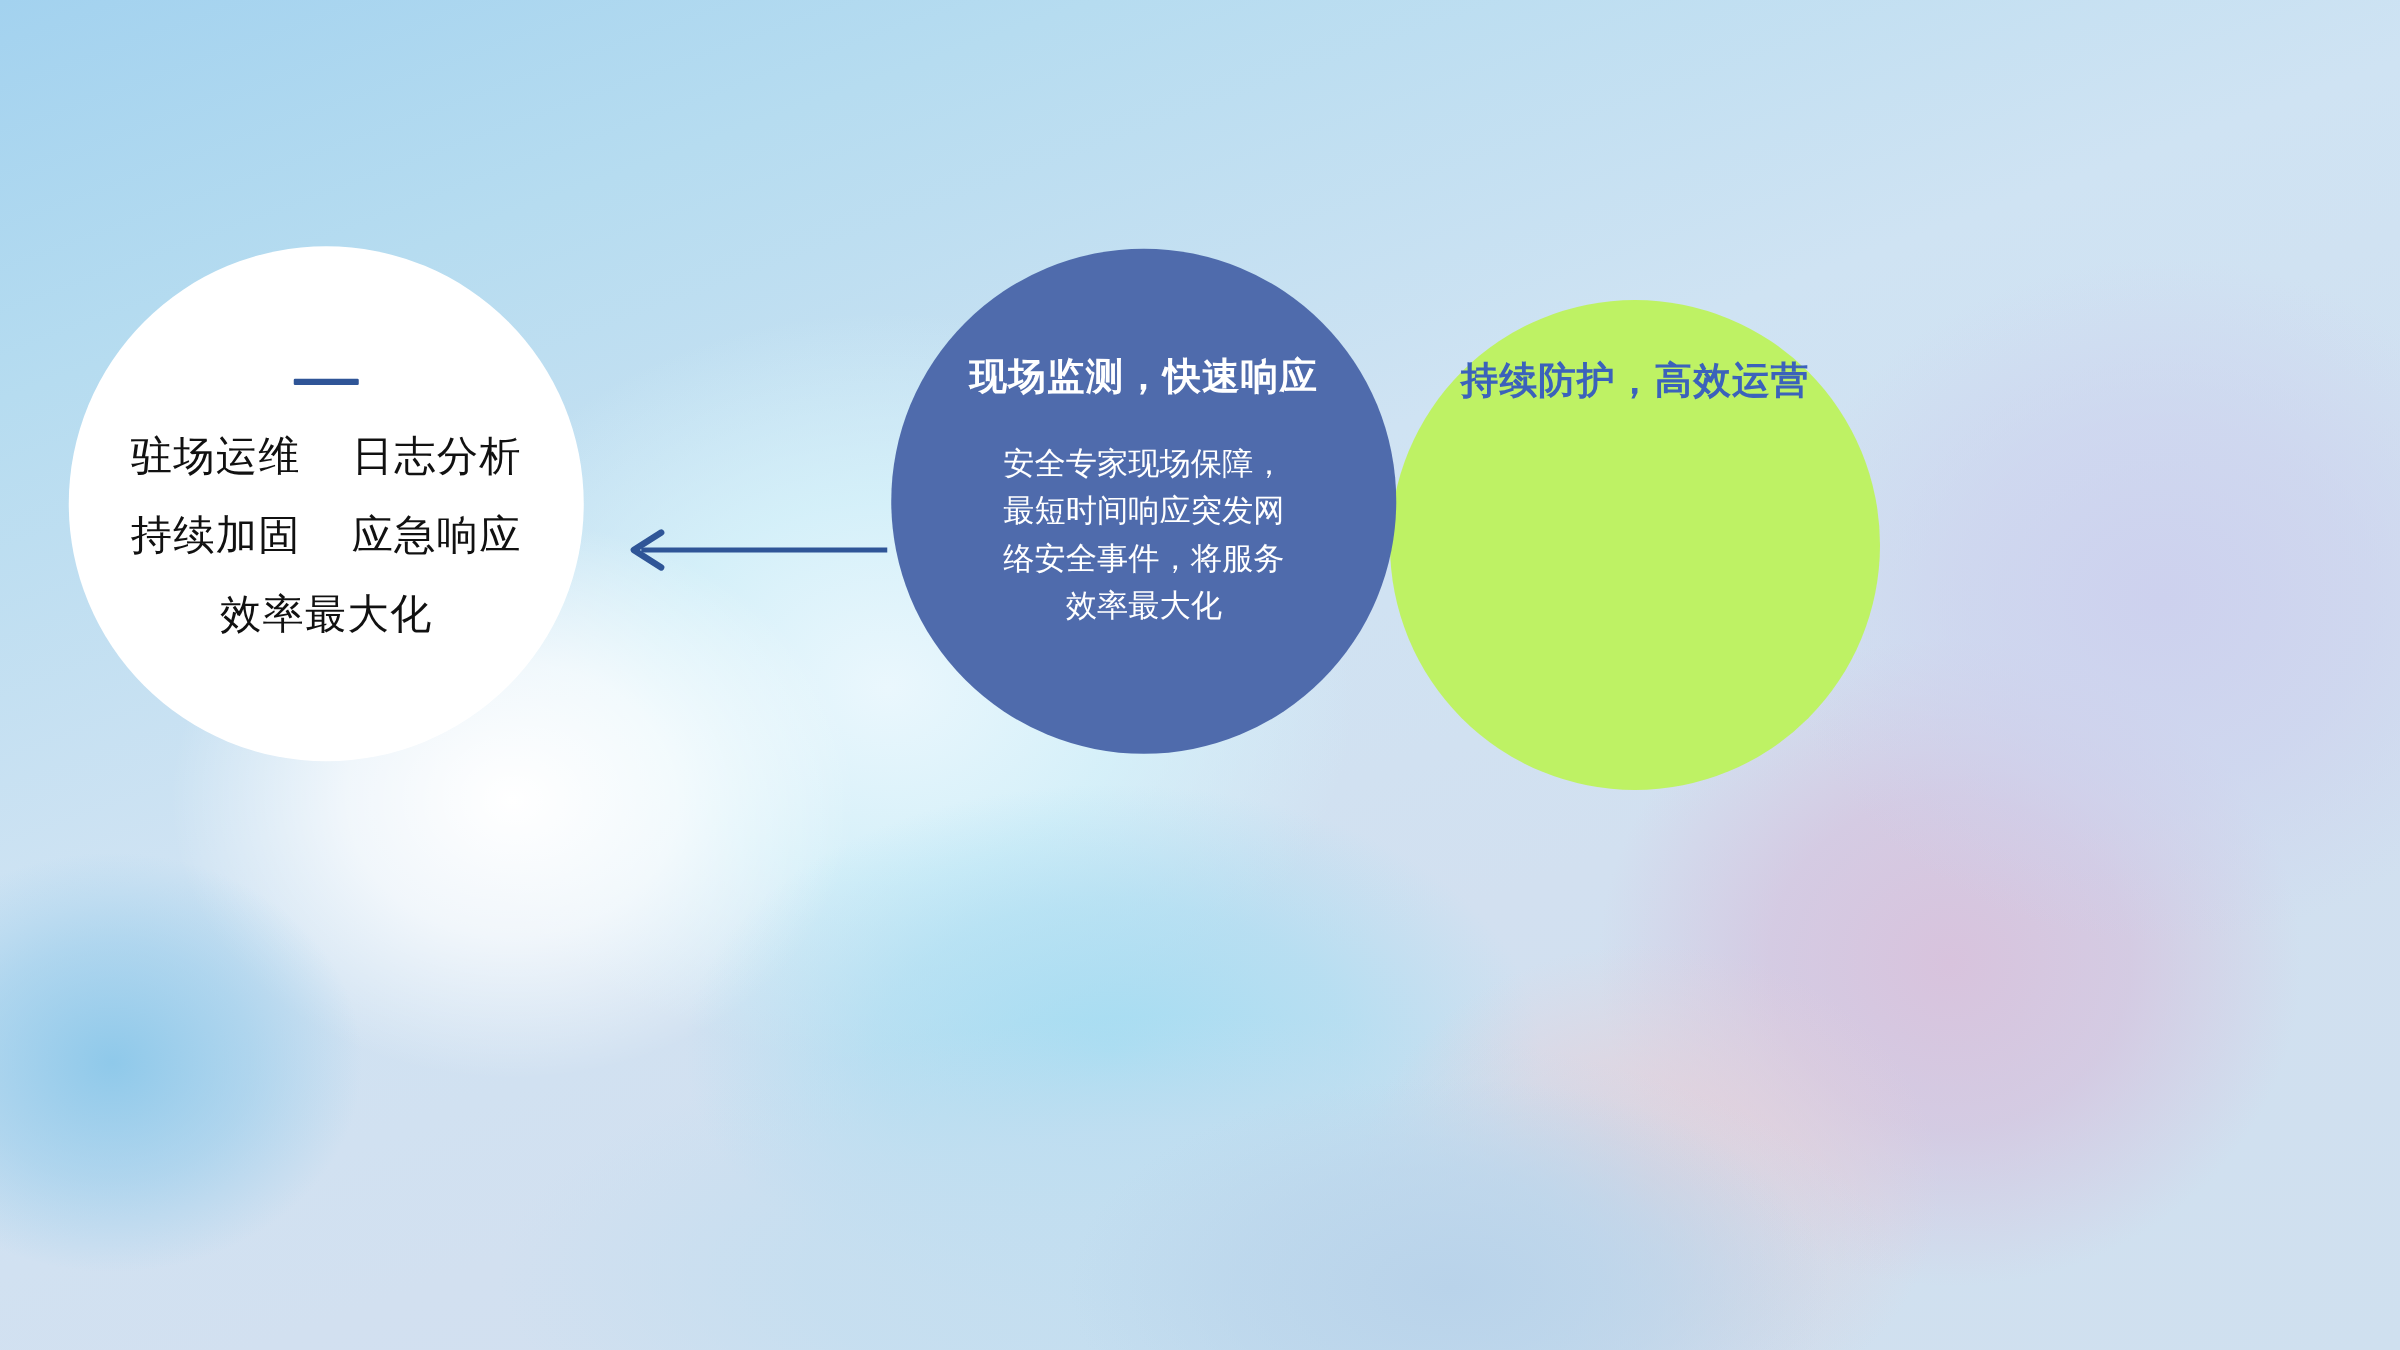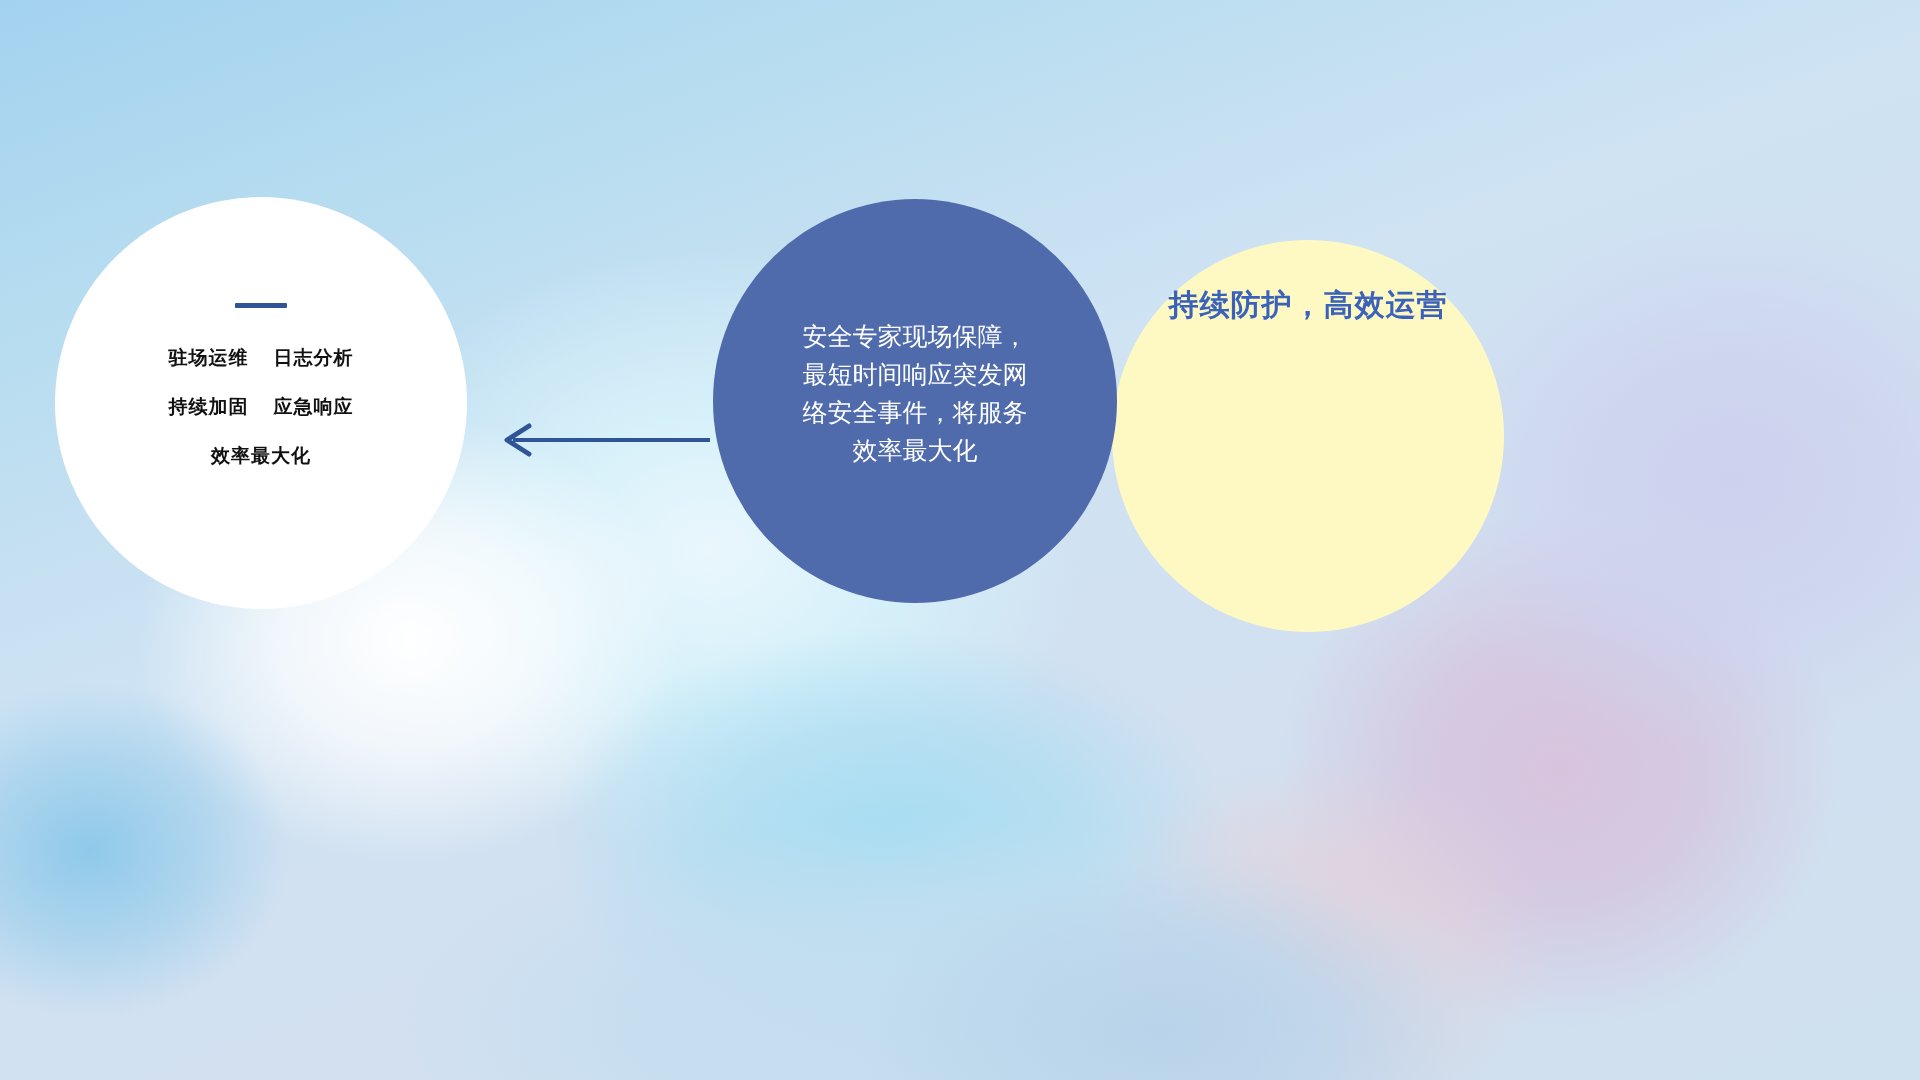--- a/index.html
+++ b/index.html
@@ -96,22 +96,22 @@
     padding-top: 106px;
   }
   .divider {
     width: 52px;
     height: 5px;
     background: #2f5597;
     border-radius: 1px;
     margin-bottom: 40px;
   }
   .kw-line {
-    font-size: 19px;
-    font-weight: bold;
+    font-size: 33px;
+    font-weight: normal;
     color: #111111;
     letter-spacing: 1px;
     line-height: 1.0;
     margin-bottom: 30px;
     white-space: pre;
     text-align: center;
   }
   .kw-line:last-child { margin-bottom: 0; }
 
   .circle-mid {
@@ -121,21 +121,21 @@
     height: 404px;
     background: #4f6bac;
     padding-top: 86px;
     z-index: 3;
   }
   .circle-right {
     left: 1112px;
     top: 240px;
     width: 392px;
     height: 392px;
-    background: #fef9c3;
+    background: #bef264;
     padding-top: 48px;
     z-index: 2;
   }
 
   .card-title {
     font-size: 30px;
     font-weight: bold;
     letter-spacing: 1px;
     line-height: 1.15;
     white-space: nowrap;
@@ -179,19 +179,20 @@
     <div class="kw-line">驻场运维    日志分析</div>
     <div class="kw-line">持续加固    应急响应</div>
     <div class="kw-line">效率最大化</div>
   </div>
 
   <div class="circle circle-right">
     <div class="card-title title-on-white">持续防护，高效运营</div>
   </div>
 
   <div class="circle circle-mid">
+    <div class="card-title title-on-blue">现场监测，快速响应</div>
     <div class="card-body body-on-blue">安全专家现场保障，
 最短时间响应突发网
 络安全事件，将服务
 效率最大化</div>
   </div>
 
 </div>
 
 </body></html>

